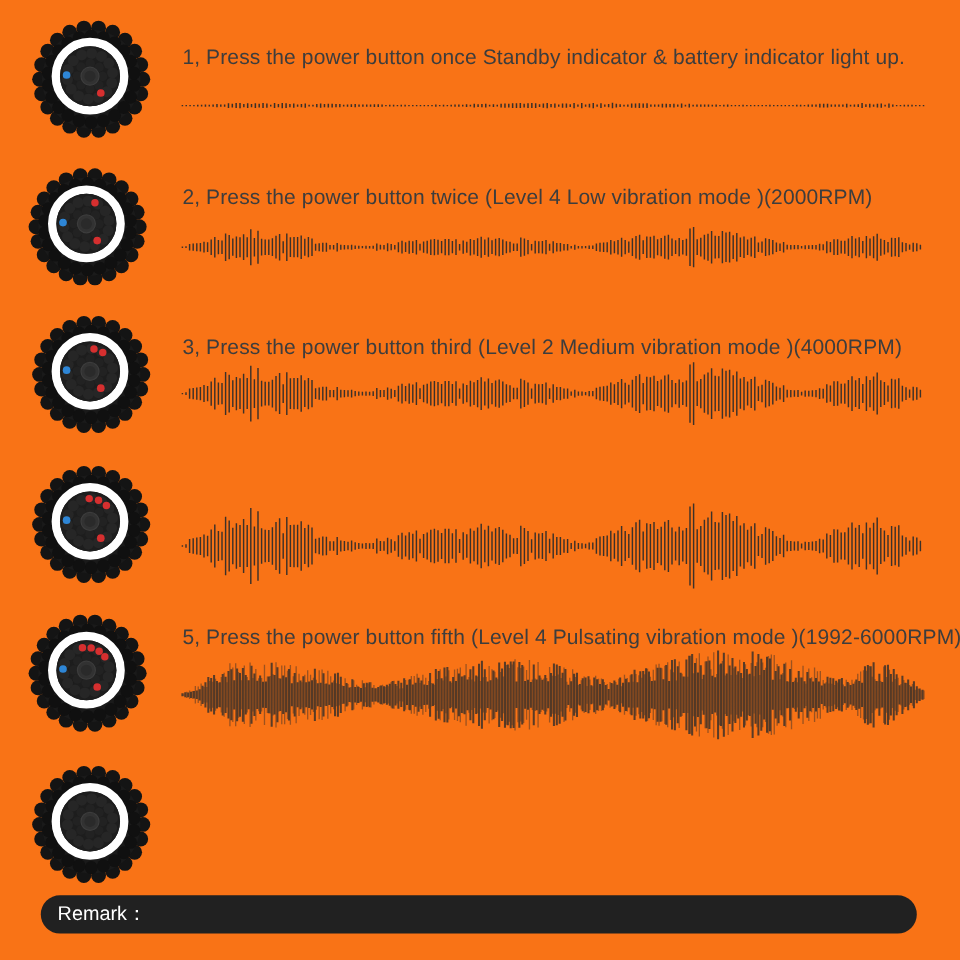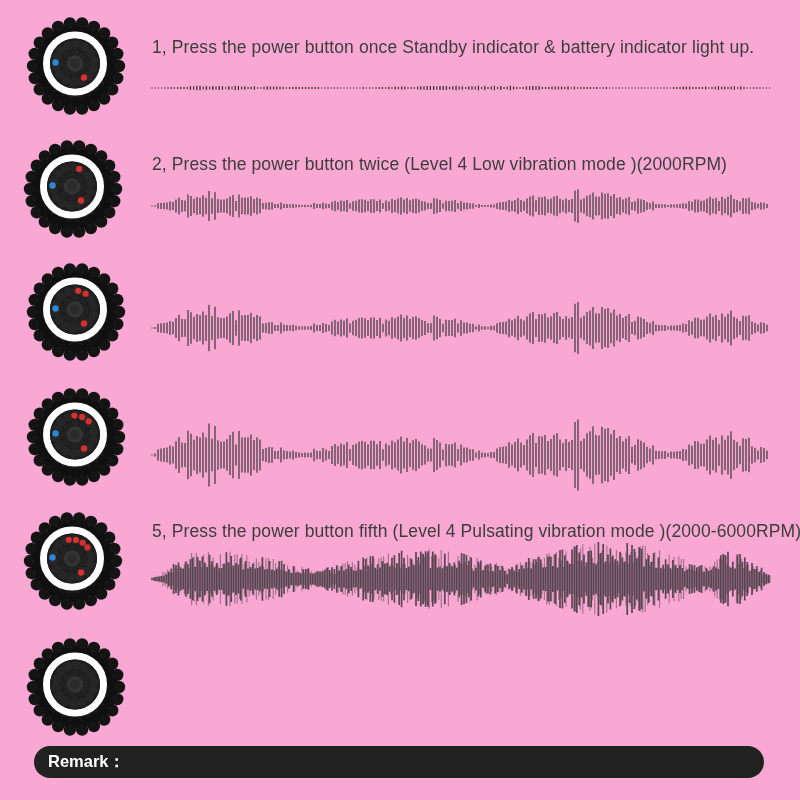--- a/index.html
+++ b/index.html
@@ -1,17 +1,17 @@
 <!DOCTYPE html>
 <html><head>
 <meta charset="utf-8">
 <style>
   html,body{margin:0;padding:0;background:#ffffff;}
   .page{
-    position:relative;width:800px;height:800px;background:#f9a8d4;
+    position:relative;width:800px;height:800px;background:#f97316;
     font-family:"Liberation Sans", sans-serif;overflow:hidden;
   }
   .ball{position:absolute;width:100px;height:100px;}
   .b1{left:26px;top:16px}
   .b2{left:23px;top:139px}
   .b3{left:26px;top:262px}
   .b4{left:26px;top:387px}
   .b5{left:23px;top:511px}
   .b6{left:26px;top:637px}
   .step-text{
@@ -23,21 +23,21 @@
   .w1{top:77px;height:22px}
   .w2{top:182px;height:48px}
   .w3{top:296px;height:64px}
   .w4{top:413px;height:84px}
   .w5{top:535px;height:88px}
   .remark{
     position:absolute;left:34px;top:746px;width:730px;height:32px;
     border-radius:17px;display:flex;align-items:center;
     padding-left:14px;box-sizing:border-box;font-size:16.5px;
   }
-  .remark b{font-weight:bold;margin-right:4px;}
+  .remark b{font-weight:normal;margin-right:4px;}
 </style>
 </head>
 <body>
 
 <div class="page">
 
   <div class="ball b1"><svg viewBox="0 0 100 100" width="100" height="100">
         <circle cx="93" cy="50" r="6.2" fill="#141414"></circle>
         <circle cx="91.25819786542338" cy="62.114499944181475" r="6.2" fill="#141414"></circle>
         <circle cx="86.17390191174078" cy="73.2475551505907" r="6.2" fill="#141414"></circle>
@@ -268,20 +268,21 @@
         <circle cx="49.15331383609129" cy="37.001119351680245" r="4" fill="#222222"></circle>
         <circle cx="56.532238954444985" cy="40.18457955185476" r="4" fill="#222222"></circle>
         <circle cx="59.498880648319755" cy="47.653313836091286" r="4" fill="#222222"></circle>
         <circle cx="49" cy="47.5" r="7.5" fill="#323232" stroke="#3c3c3c" stroke-width="1"></circle>
         <circle cx="49" cy="47.5" r="4.6" fill="#2a2a2a"></circle>
         <circle cx="52.299315375671675" cy="28.788652692768046" r="3.1" fill="#d62f2f"></circle>
         <circle cx="59.62466516594419" cy="31.748286121454207" r="3.1" fill="#d62f2f"></circle>
         <circle cx="29.5" cy="46.5" r="3.2" fill="#2e86d6"></circle>
         <circle cx="58" cy="61.5" r="3.2" fill="#d62f2f"></circle>
       </svg></div>
+  <div class="step-text t3">3, Press the power button third  (Level 2 Medium vibration mode )(4000RPM)</div>
   <svg class="wave w3" viewBox="0 0 622 64">
       <path d="M2.0 31.4V32.5M5.0 30.9V33.1M8.0 27.8V36.2M11.0 27.3V36.7M14.0 26.9V37.1M17.0 26.4V37.6M20.0 24.9V39.1M23.0 25.7V38.3M26.0 21.9V42.1M29.0 18.8V45.2M32.0 22.8V41.2M35.0 23.2V40.8M38.0 14.1V49.9M41.0 16.3V47.7M44.0 20.8V43.2M47.0 18.1V45.9M50.0 19.2V44.8M53.0 15.4V48.6M56.0 19.1V44.9M59.0 8.7V55.3M62.0 20.0V44.0M65.0 10.7V53.3M68.0 21.2V42.8M71.0 22.1V41.9M74.0 22.1V41.9M77.0 20.4V43.6M80.0 17.3V46.7M83.0 14.9V49.1M86.0 24.2V39.8M89.0 14.2V49.8M92.0 19.2V44.8M95.0 19.0V45.0M98.0 19.0V45.0M101.0 16.8V47.2M104.0 20.9V43.1M107.0 18.9V45.1M110.0 20.6V43.4M113.0 27.5V36.5M116.0 26.9V37.1M119.0 26.2V37.8M122.0 26.3V37.7M125.0 29.0V35.0M128.0 29.0V35.0M131.0 26.5V37.5M134.0 28.7V35.3M137.0 29.0V35.0M140.0 29.3V34.7M143.0 28.7V35.3M146.0 29.8V34.2M149.0 30.2V33.8M152.0 30.5V33.5M155.0 30.2V33.8M158.0 30.4V33.6M161.0 30.1V33.9M164.0 27.4V36.6M167.0 28.9V35.1M170.0 29.1V34.9M173.0 26.9V37.1M176.0 27.9V36.1M179.0 29.1V34.9M182.0 25.5V38.5M185.0 23.8V40.2M188.0 25.6V38.4M191.0 23.6V40.4M194.0 24.4V39.6M197.0 22.5V41.5M200.0 27.6V36.4M203.0 24.7V39.3M206.0 23.8V40.2M209.0 22.0V42.0M212.0 21.5V42.5M215.0 22.3V41.7M218.0 24.0V40.0M221.0 21.5V42.5M224.0 21.5V42.5M227.0 24.1V39.9M230.0 21.8V42.2M233.0 27.7V36.3M236.0 23.5V40.5M239.0 24.8V39.2M242.0 21.3V42.7M245.0 22.6V41.4M248.0 20.6V43.4M251.0 18.4V45.6M254.0 22.0V42.0M257.0 19.5V44.5M260.0 23.1V40.9M263.0 21.1V42.9M266.0 20.2V43.8M269.0 22.0V42.0M272.0 24.3V39.7M275.0 25.1V38.9M278.0 27.2V36.8M281.0 27.2V36.8M284.0 19.6V44.4M287.0 20.8V43.2M290.0 22.8V41.2M293.0 27.8V36.2M296.0 23.7V40.3M299.0 24.3V39.7M302.0 24.0V40.0M305.0 22.8V41.2M308.0 27.5V36.5M311.0 24.3V39.7M314.0 26.6V37.4M317.0 26.5V37.5M320.0 27.8V36.2M323.0 27.8V36.2M326.0 30.2V33.8M329.0 28.7V35.3M332.0 30.2V33.8M335.0 30.3V33.7M338.0 30.7V33.3M341.0 29.8V34.2M344.0 29.8V34.2M347.0 27.2V36.8M350.0 26.2V37.8M353.0 25.9V38.1M356.0 25.5V38.5M359.0 22.7V41.3M362.0 24.2V39.8M365.0 22.4V41.6M368.0 19.8V44.2M371.0 22.9V41.1M374.0 24.6V39.4M377.0 20.5V43.5M380.0 17.4V46.6M383.0 15.9V48.1M386.0 23.1V40.9M389.0 18.0V46.0M392.0 18.4V45.6M395.0 17.2V46.8M398.0 21.6V42.4M401.0 20.2V43.8M404.0 17.0V47.0M407.0 16.0V48.0M410.0 20.6V43.4M413.0 23.1V40.9M416.0 20.2V43.8M419.0 22.5V41.5M422.0 21.0V43.0M425.0 7.8V56.2M428.0 5.9V58.1M431.0 21.7V42.3M434.0 19.8V44.2M437.0 16.0V48.0M440.0 14.5V49.5M443.0 10.9V53.1M446.0 17.2V46.8M449.0 17.6V46.4M452.0 11.1V52.9M455.0 12.9V51.1M458.0 12.1V51.9M461.0 16.7V47.3M464.0 13.5V50.5M467.0 19.4V44.6M470.0 18.1V45.9M473.0 22.0V42.0M476.0 19.9V44.1M479.0 18.0V46.0M482.0 25.9V38.1M485.0 24.7V39.3M488.0 20.5V43.5M491.0 21.5V42.5M494.0 22.9V41.1M497.0 26.0V38.0M500.0 27.1V36.9M503.0 25.1V38.9M506.0 28.8V35.2M509.0 29.0V35.0M512.0 29.3V34.7M515.0 29.1V34.9M518.0 30.5V33.5M521.0 29.4V34.6M524.0 29.6V34.4M527.0 29.3V34.7M530.0 29.0V35.0M533.0 27.6V36.4M536.0 28.0V36.0M539.0 24.3V39.7M542.0 25.2V38.8M545.0 21.7V42.3M548.0 21.8V42.2M551.0 23.7V40.3M554.0 23.6V40.4M557.0 20.6V43.4M560.0 17.6V46.4M563.0 20.8V43.2M566.0 19.1V44.9M569.0 24.1V39.9M572.0 17.6V46.4M575.0 20.7V43.3M578.0 17.7V46.3M581.0 14.5V49.5M584.0 20.9V43.1M587.0 22.4V41.6M590.0 25.2V38.8M593.0 19.7V44.3M596.0 20.2V43.8M599.0 19.3V44.7M602.0 25.5V38.5M605.0 26.7V37.3M608.0 28.6V35.4M611.0 26.2V37.8M614.0 26.8V37.2M617.0 28.8V35.2" stroke="#2b2b2b" stroke-width="1.2" opacity="0.92" fill="none"></path>
     </svg>
 
   <div class="ball b4"><svg viewBox="0 0 100 100" width="100" height="100">
         <circle cx="93" cy="50" r="6.2" fill="#141414"></circle>
         <circle cx="91.25819786542338" cy="62.114499944181475" r="6.2" fill="#141414"></circle>
         <circle cx="86.17390191174078" cy="73.2475551505907" r="6.2" fill="#141414"></circle>
         <circle cx="78.15901155964725" cy="82.4972316972331" r="6.2" fill="#141414"></circle>
         <circle cx="67.86284555908111" cy="89.11417580024428" r="6.2" fill="#141414"></circle>
@@ -433,21 +434,21 @@
         <circle cx="59.498880648319755" cy="47.653313836091286" r="4" fill="#222222"></circle>
         <circle cx="49" cy="47.5" r="7.5" fill="#323232" stroke="#3c3c3c" stroke-width="1"></circle>
         <circle cx="49" cy="47.5" r="4.6" fill="#2a2a2a"></circle>
         <circle cx="45.700684624328325" cy="28.788652692768046" r="3.1" fill="#d62f2f"></circle>
         <circle cx="52.95032212553743" cy="28.915195586057695" r="3.1" fill="#d62f2f"></circle>
         <circle cx="59.62466516594419" cy="31.748286121454207" r="3.1" fill="#d62f2f"></circle>
         <circle cx="64.371322893124" cy="36.33208020644301" r="3.1" fill="#d62f2f"></circle>
         <circle cx="29.5" cy="46.5" r="3.2" fill="#2e86d6"></circle>
         <circle cx="58" cy="61.5" r="3.2" fill="#d62f2f"></circle>
       </svg></div>
-  <div class="step-text t5">5, Press the power button fifth  (Level 4 Pulsating vibration mode )(2000-6000RPM)</div>
+  <div class="step-text t5">5, Press the power button fifth  (Level 4 Pulsating vibration mode )(1992-6000RPM)</div>
   <svg class="wave w5" viewBox="0 0 622 88">
       <path d="M2.0 42.7V45.3M4.4 41.9V46.1M6.8 42.0V46.0M9.2 41.4V46.6M11.6 40.9V47.1M14.0 40.5V47.5M16.4 39.3V48.7M18.8 36.4V51.6M21.2 33.5V54.5M23.6 29.1V58.9M26.0 30.1V57.9M28.4 27.6V60.4M30.8 32.6V55.4M33.2 33.6V54.4M35.6 26.7V61.3M38.0 28.9V59.1M40.4 24.2V63.8M42.8 22.8V65.2M45.2 31.8V56.2M47.6 22.0V66.0M50.0 25.8V62.2M52.4 21.6V66.4M54.8 27.5V60.5M57.2 31.9V56.1M59.6 19.8V68.2M62.0 26.3V61.7M64.4 32.2V55.8M66.8 28.0V60.0M69.2 33.2V54.8M71.6 32.9V55.1M74.0 28.7V59.3M76.4 17.3V70.7M78.8 27.5V60.5M81.2 21.1V66.9M83.6 30.4V57.6M86.0 27.9V60.1M88.4 29.4V58.6M90.8 22.5V65.5M93.2 34.4V53.6M95.6 25.9V62.1M98.0 33.6V54.4M100.4 32.0V56.0M102.8 28.6V59.4M105.2 33.6V54.4M107.6 33.0V55.0M110.0 31.8V56.2M112.4 22.2V65.8M114.8 34.4V53.6M117.2 33.9V54.1M119.6 26.0V62.0M122.0 34.6V53.4M124.4 35.5V52.5M126.8 33.8V54.2M129.2 26.2V61.8M131.6 25.7V62.3M134.0 28.9V59.1M136.4 36.6V51.4M138.8 34.2V53.8M141.2 38.0V50.0M143.6 31.1V56.9M146.0 37.6V50.4M148.4 37.1V50.9M150.8 38.3V49.7M153.2 34.3V53.7M155.6 33.9V54.1M158.0 33.6V54.4M160.4 38.2V49.8M162.8 38.5V49.5M165.2 37.6V50.4M167.6 36.2V51.8M170.0 36.8V51.2M172.4 35.7V52.3M174.8 34.8V53.2M177.2 32.5V55.5M179.6 35.0V53.0M182.0 32.3V55.7M184.4 33.9V54.1M186.8 30.3V57.7M189.2 35.6V52.4M191.6 31.1V56.9M194.0 35.5V52.5M196.4 34.0V54.0M198.8 29.8V58.2M201.2 32.1V55.9M203.6 35.5V52.5M206.0 35.8V52.2M208.4 25.8V62.2M210.8 34.6V53.4M213.2 22.6V65.4M215.6 24.1V63.9M218.0 30.2V57.8M220.4 21.2V66.8M222.8 20.9V67.1M225.2 32.8V55.2M227.6 29.2V58.8M230.0 32.6V55.4M232.4 26.2V61.8M234.8 28.8V59.2M237.2 27.8V60.2M239.6 31.2V56.8M242.0 22.8V65.2M244.4 20.2V67.8M246.8 28.0V60.0M249.2 18.1V69.9M251.6 15.7V72.3M254.0 22.8V65.2M256.4 32.9V55.1M258.8 31.8V56.2M261.2 23.7V64.3M263.6 29.6V58.4M266.0 17.1V70.9M268.4 22.1V65.9M270.8 16.5V71.5M273.2 18.7V69.3M275.6 16.2V71.8M278.0 16.3V71.7M280.4 32.9V55.1M282.8 16.6V71.4M285.2 19.2V68.8M287.6 32.4V55.6M290.0 31.5V56.5M292.4 33.3V54.7M294.8 18.7V69.3M297.2 31.2V56.8M299.6 27.9V60.1M302.0 31.5V56.5M304.4 27.6V60.4M306.8 32.8V55.2M309.2 25.8V62.2M311.6 18.0V70.0M314.0 18.7V69.3M316.4 19.9V68.1M318.8 25.7V62.3M321.2 22.6V65.4M323.6 35.6V52.4M326.0 32.7V55.3M328.4 26.5V61.5M330.8 25.6V62.4M333.2 35.0V53.0M335.6 30.3V57.7M338.0 29.6V58.4M340.4 28.6V59.4M342.8 36.1V51.9M345.2 29.5V58.5M347.6 31.1V56.9M350.0 35.1V52.9M352.4 31.1V56.9M354.8 35.9V52.1M357.2 39.2V48.8M359.6 34.2V53.8M362.0 32.1V55.9M364.4 35.7V52.3M366.8 29.5V58.5M369.2 34.0V54.0M371.6 30.6V57.4M374.0 33.5V54.5M376.4 26.9V61.1M378.8 23.1V64.9M381.2 33.5V54.5M383.6 24.3V63.7M386.0 24.2V63.8M388.4 21.8V66.2M390.8 24.5V63.5M393.2 32.6V55.4M395.6 32.0V56.0M398.0 21.5V66.5M400.4 21.5V66.5M402.8 31.1V56.9M405.2 19.1V68.9M407.6 32.5V55.5M410.0 15.1V72.9M412.4 14.4V73.6M414.8 20.3V67.7M417.2 25.7V62.3M419.6 28.8V59.2M422.0 14.5V73.5M424.4 11.4V76.6M426.8 10.0V78.0M429.2 17.6V70.4M431.6 25.5V62.5M434.0 19.4V68.6M436.4 27.3V60.7M438.8 16.1V71.9M441.2 15.5V72.5M443.6 28.1V59.9M446.0 29.3V58.7M448.4 7.0V81.0M450.8 18.0V70.0M453.2 9.0V79.0M455.6 26.3V61.7M458.0 19.6V68.4M460.4 13.4V74.6M462.8 20.5V67.5M465.2 24.3V63.7M467.6 25.8V62.2M470.0 16.7V71.3M472.4 22.5V65.5M474.8 26.4V61.6M477.2 7.9V80.1M479.6 19.9V68.1M482.0 10.0V78.0M484.4 14.0V74.0M486.8 23.4V64.6M489.2 12.3V75.7M491.6 13.7V74.3M494.0 31.5V56.5M496.4 24.2V63.8M498.8 20.3V67.7M501.2 27.0V61.0M503.6 18.1V69.9M506.0 32.8V55.2M508.4 22.6V65.4M510.8 33.3V54.7M513.2 29.8V58.2M515.6 24.2V63.8M518.0 29.6V58.4M520.4 32.8V55.2M522.8 24.9V63.1M525.2 30.2V57.8M527.6 32.9V55.1M530.0 30.0V58.0M532.4 33.0V55.0M534.8 36.3V51.7M537.2 34.6V53.4M539.6 29.0V59.0M542.0 29.7V58.3M544.4 30.3V57.7M546.8 32.2V55.8M549.2 31.0V57.0M551.6 30.1V57.9M554.0 36.9V51.1M556.4 33.3V54.7M558.8 35.9V52.1M561.2 34.8V53.2M563.6 31.3V56.7M566.0 32.4V55.6M568.4 33.9V54.1M570.8 20.3V67.7M573.2 19.1V68.9M575.6 20.3V67.7M578.0 16.8V71.2M580.4 32.5V55.5M582.8 26.5V61.5M585.2 33.4V54.6M587.6 19.3V68.7M590.0 18.9V69.1M592.4 26.7V61.3M594.8 22.5V65.5M597.2 26.9V61.1M599.6 36.0V52.0M602.0 28.1V59.9M604.4 33.9V54.1M606.8 31.2V56.8M609.2 37.1V50.9M611.6 32.8V55.2M614.0 36.9V51.1M616.4 38.8V49.2M618.8 39.8V48.2" stroke="#2b2b2b" stroke-width="1.7" opacity="0.78" fill="none"></path>
       <path d="M3.2 42.9V45.1M5.6 41.4V46.6M8.0 40.4V47.6M10.4 40.8V47.2M12.8 36.7V51.3M15.2 37.1V50.9M17.6 34.6V53.4M20.0 37.6V50.4M22.4 37.5V50.5M24.8 32.5V55.5M27.2 33.2V54.8M29.6 30.7V57.3M32.0 33.9V54.1M34.4 29.2V58.8M36.8 25.7V62.3M39.2 33.5V54.5M41.6 17.8V70.2M44.0 21.3V66.7M46.4 17.8V70.2M48.8 24.9V63.1M51.2 31.9V56.1M53.6 19.6V68.4M56.0 29.2V58.8M58.4 17.1V70.9M60.8 30.1V57.9M63.2 22.5V65.5M65.6 30.2V57.8M68.0 30.1V57.9M70.4 18.9V69.1M72.8 28.8V59.2M75.2 28.4V59.6M77.6 26.8V61.2M80.0 16.8V71.2M82.4 29.9V58.1M84.8 19.5V68.5M87.2 19.5V68.5M89.6 23.9V64.1M92.0 19.1V68.9M94.4 28.5V59.5M96.8 20.3V67.7M99.2 26.4V61.6M101.6 33.5V54.5M104.0 27.3V60.7M106.4 23.5V64.5M108.8 27.2V60.8M111.2 29.7V58.3M113.6 31.5V56.5M116.0 23.6V64.4M118.4 22.9V65.1M120.8 34.9V53.1M123.2 24.0V64.0M125.6 28.5V59.5M128.0 32.0V56.0M130.4 34.4V53.6M132.8 35.1V52.9M135.2 36.3V51.7M137.6 30.3V57.7M140.0 35.0V53.0M142.4 37.6V50.4M144.8 31.8V56.2M147.2 35.6V52.4M149.6 37.4V50.6M152.0 31.8V56.2M154.4 37.8V50.2M156.8 34.6V53.4M159.2 33.5V54.5M161.6 35.9V52.1M164.0 38.5V49.5M166.4 36.5V51.5M168.8 35.7V52.3M171.2 37.2V50.8M173.6 36.8V51.2M176.0 33.4V54.6M178.4 32.3V55.7M180.8 36.7V51.3M183.2 38.7V49.3M185.6 38.5V49.5M188.0 31.6V56.4M190.4 31.5V56.5M192.8 28.3V59.7M195.2 28.3V59.7M197.6 26.5V61.5M200.0 34.2V53.8M202.4 27.3V60.7M204.8 29.7V58.3M207.2 32.4V55.6M209.6 34.2V53.8M212.0 35.6V52.4M214.4 30.8V57.2M216.8 22.7V65.3M219.2 32.1V55.9M221.6 28.7V59.3M224.0 23.5V64.5M226.4 33.9V54.1M228.8 23.0V65.0M231.2 22.2V65.8M233.6 21.2V66.8M236.0 28.5V59.5M238.4 18.3V69.7M240.8 29.1V58.9M243.2 31.3V56.7M245.6 32.9V55.1M248.0 28.7V59.3M250.4 32.6V55.4M252.8 29.3V58.7M255.2 29.1V58.9M257.6 20.1V67.9M260.0 22.7V65.3M262.4 24.7V63.3M264.8 31.0V57.0M267.2 24.9V63.1M269.6 28.7V59.3M272.0 19.1V68.9M274.4 21.6V66.4M276.8 18.7V69.3M279.2 14.3V73.7M281.6 21.1V66.9M284.0 21.7V66.3M286.4 20.5V67.5M288.8 23.3V64.7M291.2 15.1V72.9M293.6 31.3V56.7M296.0 30.5V57.5M298.4 16.7V71.3M300.8 29.7V58.3M303.2 30.4V57.6M305.6 30.0V58.0M308.0 20.9V67.1M310.4 28.2V59.8M312.8 28.3V59.7M315.2 27.1V60.9M317.6 30.1V57.9M320.0 21.3V66.7M322.4 33.1V54.9M324.8 29.8V58.2M327.2 22.8V65.2M329.6 29.1V58.9M332.0 35.9V52.1M334.4 31.8V56.2M336.8 28.8V59.2M339.2 36.6V51.4M341.6 31.3V56.7M344.0 36.8V51.2M346.4 28.1V59.9M348.8 30.6V57.4M351.2 30.5V57.5M353.6 33.3V54.7M356.0 35.1V52.9M358.4 33.3V54.7M360.8 34.7V53.3M363.2 33.4V54.6M365.6 30.6V57.4M368.0 36.9V51.1M370.4 27.3V60.7M372.8 30.1V57.9M375.2 27.7V60.3M377.6 33.2V54.8M380.0 26.6V61.4M382.4 27.8V60.2M384.8 29.7V58.3M387.2 26.9V61.1M389.6 22.2V65.8M392.0 28.9V59.1M394.4 23.1V64.9M396.8 18.7V69.3M399.2 18.2V69.8M401.6 21.9V66.1M404.0 19.7V68.3M406.4 16.9V71.1M408.8 23.0V65.0M411.2 25.2V62.8M413.6 32.0V56.0M416.0 16.3V71.7M418.4 26.4V61.6M420.8 28.9V59.1M423.2 28.9V59.1M425.6 11.5V76.5M428.0 26.1V61.9M430.4 13.5V74.5M432.8 9.3V78.7M435.2 30.9V57.1M437.6 16.2V71.8M440.0 12.1V75.9M442.4 22.7V65.3M444.8 8.5V79.5M447.2 26.7V61.3M449.6 18.7V69.3M452.0 15.8V72.2M454.4 28.0V60.0M456.8 10.5V77.5M459.2 27.6V60.4M461.6 21.9V66.1M464.0 27.3V60.7M466.4 14.7V73.3M468.8 30.0V58.0M471.2 18.5V69.5M473.6 27.1V60.9M476.0 17.6V70.4M478.4 28.5V59.5M480.8 16.9V71.1M483.2 27.5V60.5M485.6 17.0V71.0M488.0 21.4V66.6M490.4 11.6V76.4M492.8 10.5V77.5M495.2 10.9V77.1M497.6 18.3V69.7M500.0 31.1V56.9M502.4 25.9V62.1M504.8 17.0V71.0M507.2 33.1V54.9M509.6 15.3V72.7M512.0 32.2V55.8M514.4 33.5V54.5M516.8 29.6V58.4M519.2 19.7V68.3M521.6 34.7V53.3M524.0 22.1V65.9M526.4 29.4V58.6M528.8 21.3V66.7M531.2 24.3V63.7M533.6 24.1V63.9M536.0 31.7V56.3M538.4 33.5V54.5M540.8 34.5V53.5M543.2 34.7V53.3M545.6 35.9V52.1M548.0 33.7V54.3M550.4 30.8V57.2M552.8 35.5V52.5M555.2 31.4V56.6M557.6 34.3V53.7M560.0 31.4V56.6M562.4 32.9V55.1M564.8 26.4V61.6M567.2 24.6V63.4M569.6 23.5V64.5M572.0 23.9V64.1M574.4 20.1V67.9M576.8 28.9V59.1M579.2 31.1V56.9M581.6 32.8V55.2M584.0 32.5V55.5M586.4 20.5V67.5M588.8 29.1V58.9M591.2 23.2V64.8M593.6 33.1V54.9M596.0 30.8V57.2M598.4 29.7V58.3M600.8 35.1V52.9M603.2 31.7V56.3M605.6 34.2V53.8M608.0 35.8V52.2M610.4 34.9V53.1M612.8 39.7V48.3M615.2 39.0V49.0M617.6 40.2V47.8M620.0 40.4V47.6" stroke="#2b2b2b" stroke-width="1.1" opacity="0.45" fill="none"></path>
     </svg>
 
   <div class="ball b6"><svg viewBox="0 0 100 100" width="100" height="100">
         <circle cx="93" cy="50" r="6.2" fill="#141414"></circle>
         <circle cx="91.25819786542338" cy="62.114499944181475" r="6.2" fill="#141414"></circle>
         <circle cx="86.17390191174078" cy="73.2475551505907" r="6.2" fill="#141414"></circle>
         <circle cx="78.15901155964725" cy="82.4972316972331" r="6.2" fill="#141414"></circle>

